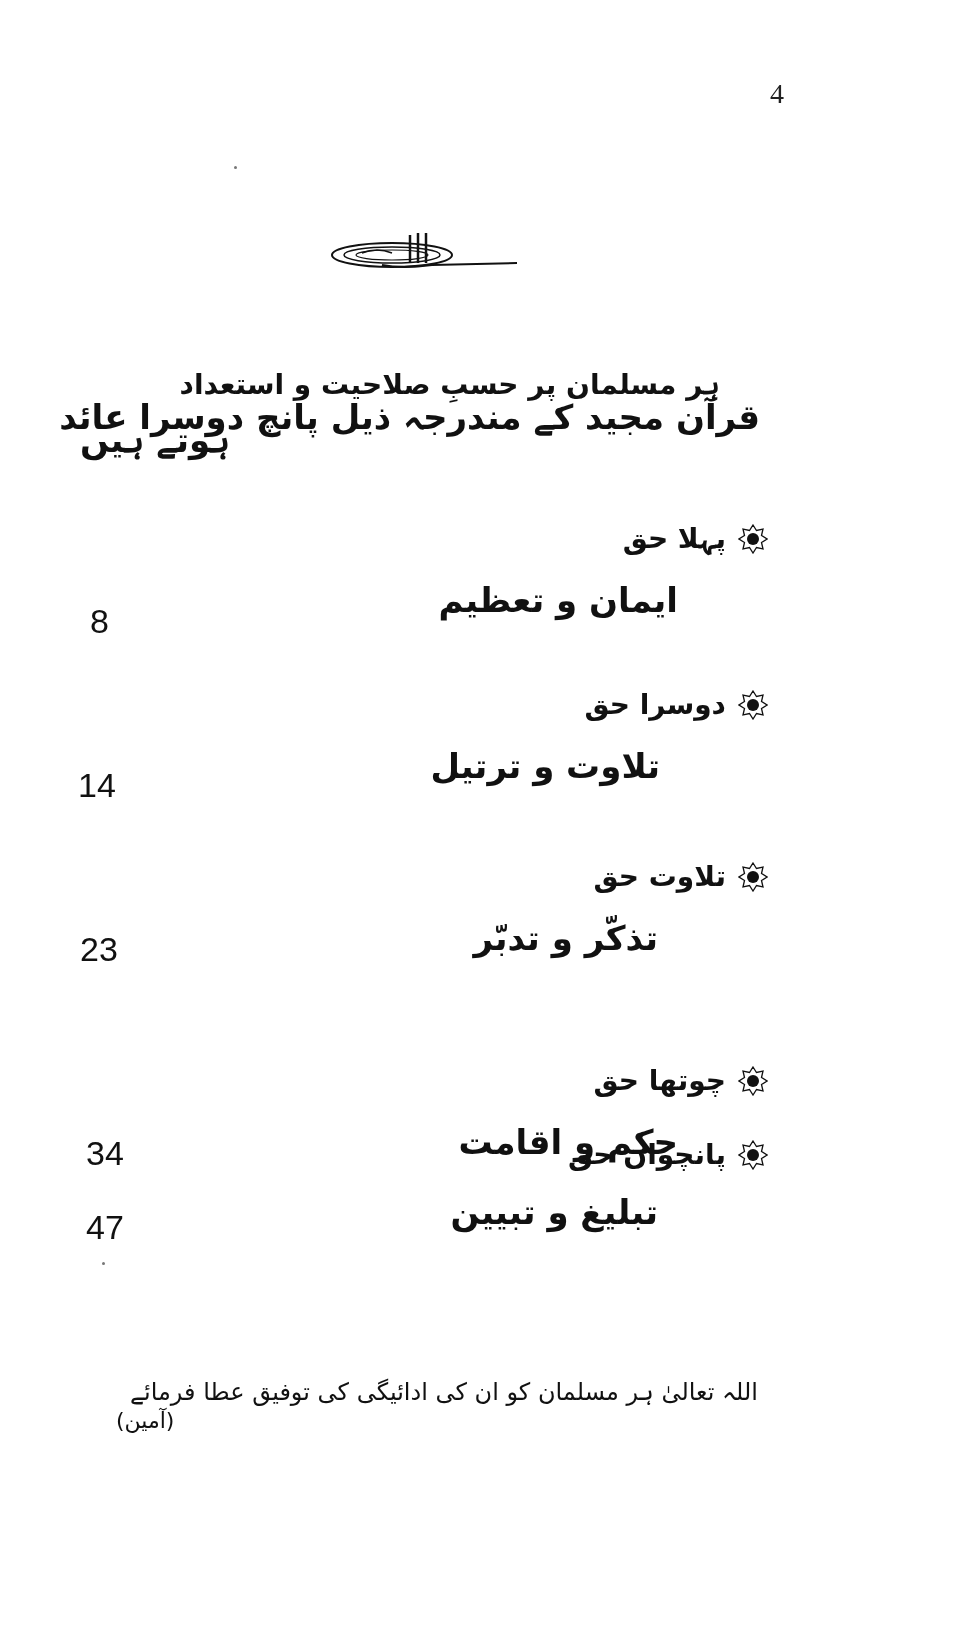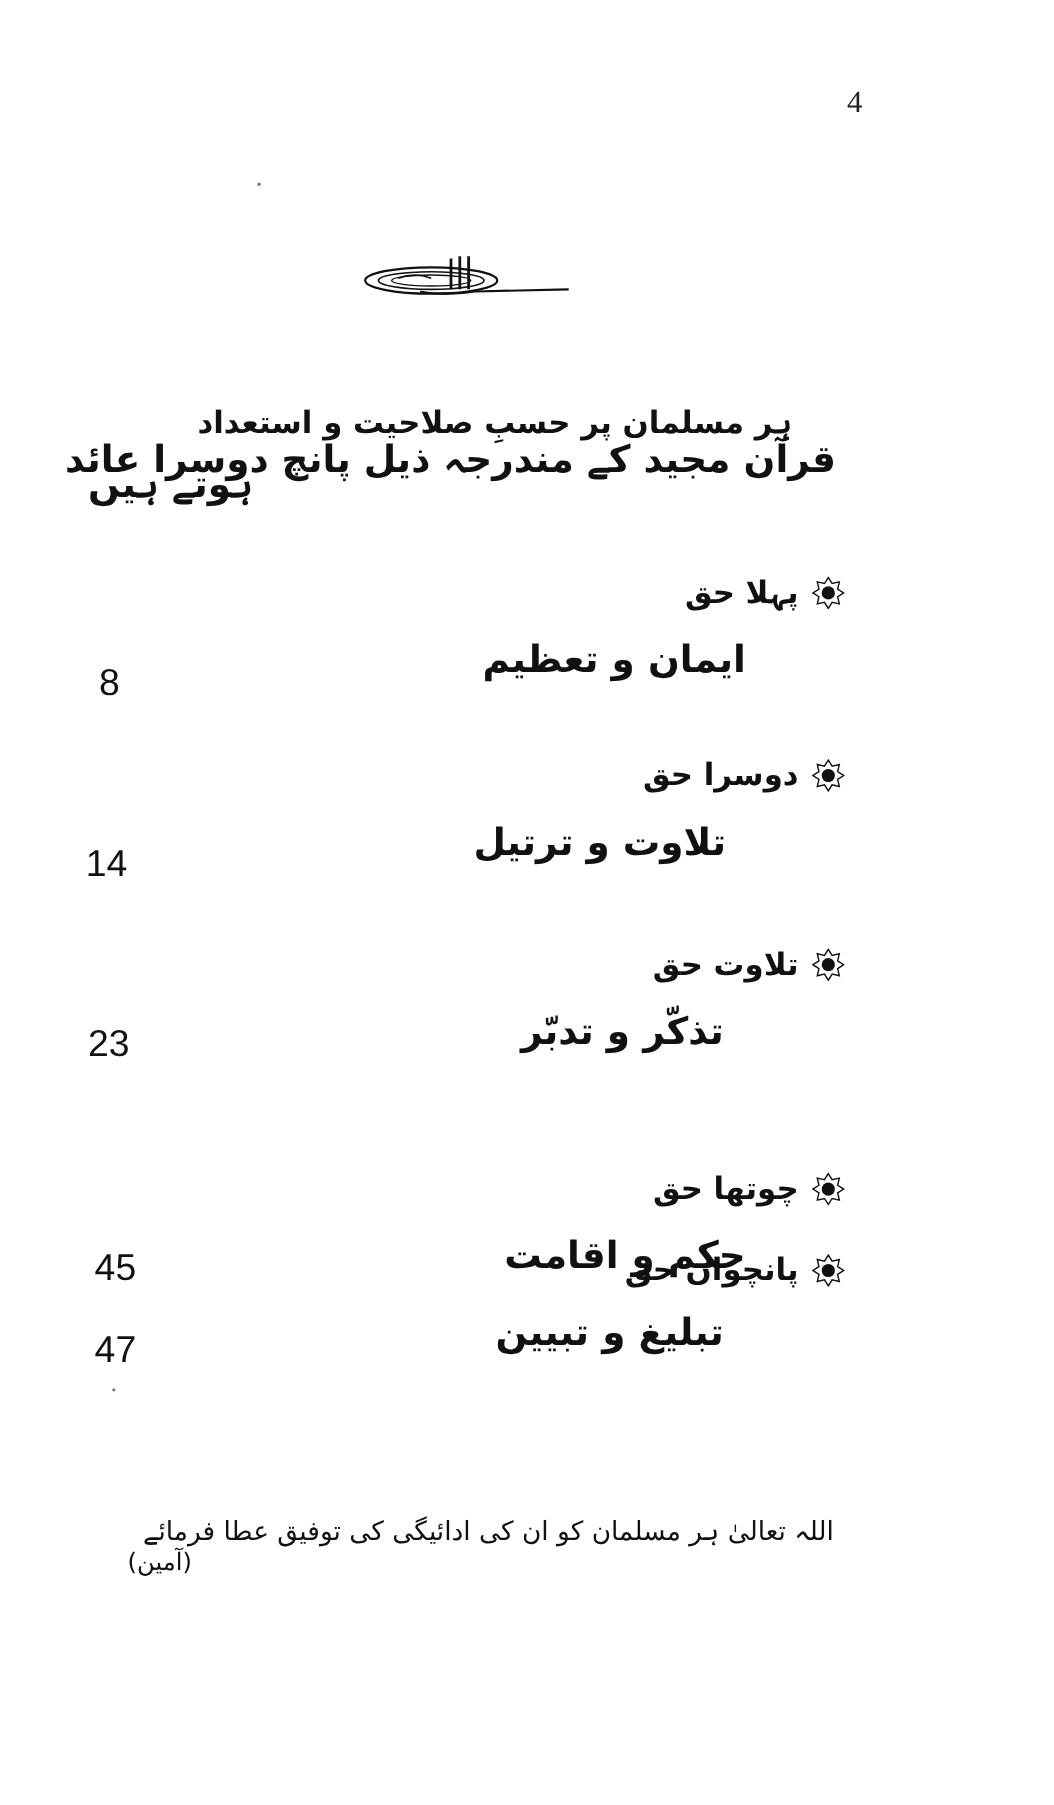--- a/index.html
+++ b/index.html
@@ -175,21 +175,21 @@
 
 <div class="section" style="top:1028px;margin-top:36px;">
   <div class="heading-row">
     <svg class="star-icon" viewBox="0 0 30 30">
       <polygon points="15,1 18.5,6.5 25,5 23.5,11.5 29,15 23.5,18.5 25,25 18.5,23.5 15,29 11.5,23.5 5,25 6.5,18.5 1,15 6.5,11.5 5,5 11.5,6.5" fill="#fff" stroke="#111" stroke-width="1.3"></polygon>
       <circle cx="15" cy="15" r="6" fill="#111"></circle>
     </svg>
     <span class="heading">چوتھا حق</span>
   </div>
   <div class="title" style="right:90px;">حکم و اقامت</div>
-  <div class="pagenum" style="left:18px;top:70px;">45</div>
+  <div class="pagenum" style="left:18px;top:70px;">34</div>
 </div>
 
 <div class="section" style="top:1138px;">
   <div class="heading-row">
     <svg class="star-icon" viewBox="0 0 30 30">
       <polygon points="15,1 18.5,6.5 25,5 23.5,11.5 29,15 23.5,18.5 25,25 18.5,23.5 15,29 11.5,23.5 5,25 6.5,18.5 1,15 6.5,11.5 5,5 11.5,6.5" fill="#fff" stroke="#111" stroke-width="1.3"></polygon>
       <circle cx="15" cy="15" r="6" fill="#111"></circle>
     </svg>
     <span class="heading">پانچواں حق</span>
   </div>

